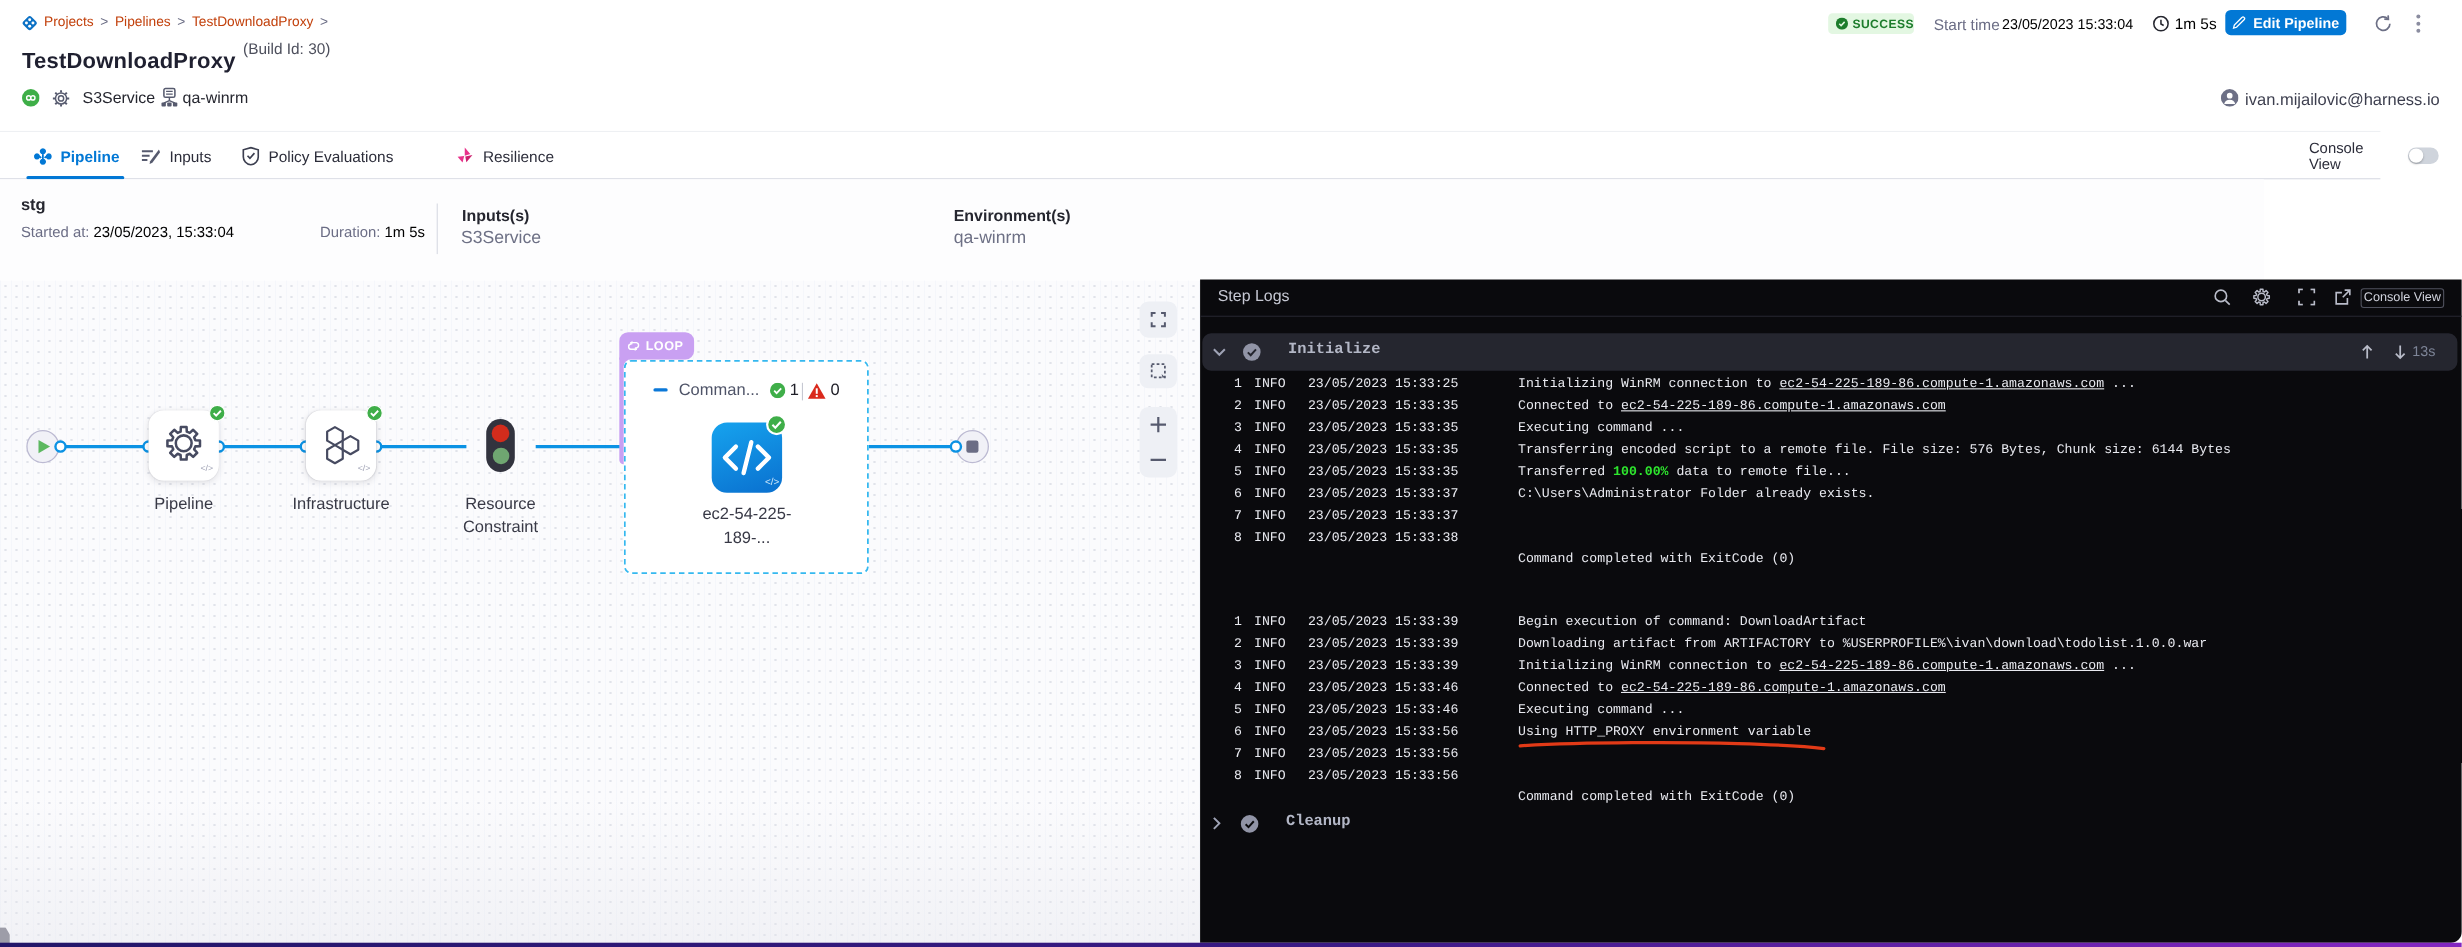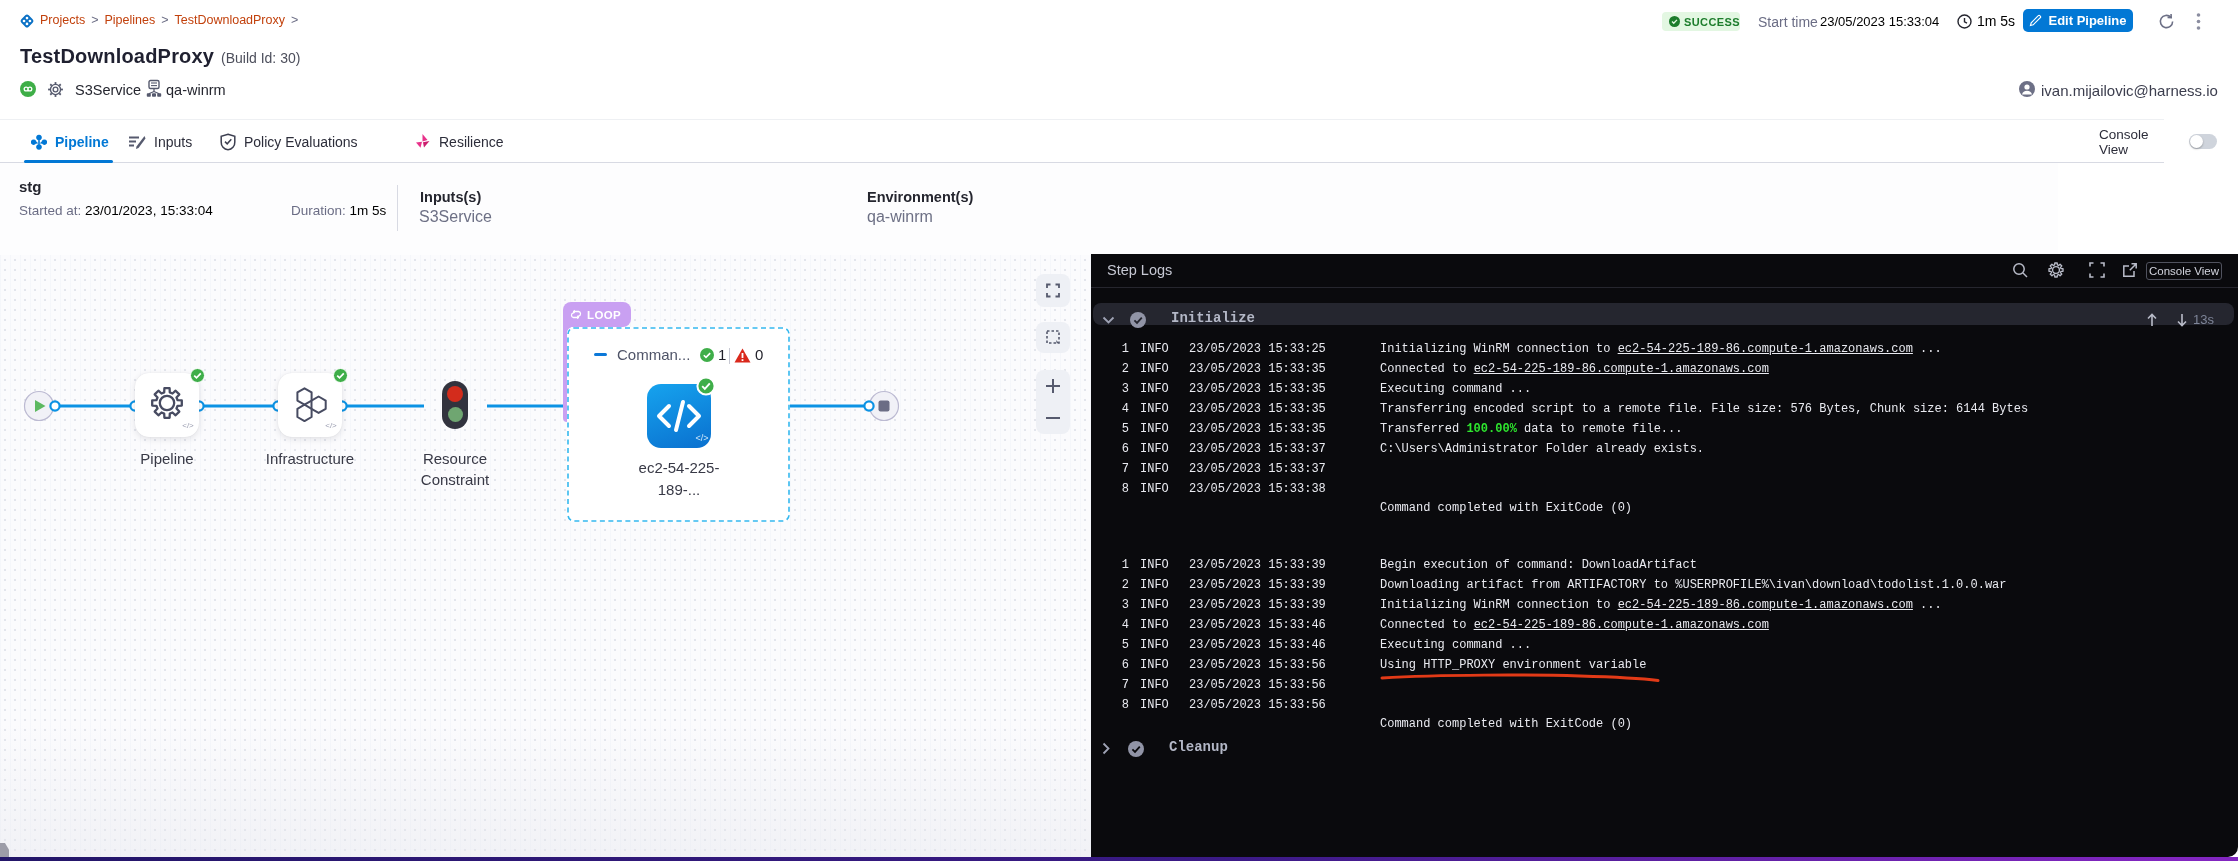--- a/index.html
+++ b/index.html
@@ -4,21 +4,21 @@
 <style>
   * { margin:0; padding:0; box-sizing:border-box; }
   html,body { width:2238px; height:861px; overflow:hidden; background:#fff; }
   body { font-family:"Liberation Sans", sans-serif; position:relative; }
   .abs { position:absolute; }
   
   #top { left:0; top:0; width:2238px; height:119px; background:#fff; }
   .crumb { color:#c2410c; }
   .crumbsep { color:#6b6d85; }
   #title { left:20px; top:45px; font-size:20px; font-weight:bold; color:#1f2030; letter-spacing:0.2px;}
-  #buildid { left:221px; top:50px; font-size:14px; color:#4d4f5c; }
+  #buildid { left:221px; top:36px; font-size:14px; color:#4d4f5c; }
   .metatxt { font-size:14.5px; color:#25262f; }
   
   #badge { left:1662px; top:12px; width:78px; height:19px; background:#e3f7e2; border-radius:4px; display:flex; align-items:center; padding-left:7px; }
   #badge span { color:#1d7d2c; font-weight:bold; font-size:11px; letter-spacing:0.4px; margin-left:4px;}
   #editbtn { left:2023px; top:9px; width:110px; height:23px; background:#0278d5; border-radius:5px; color:#fff; font-size:13px; font-weight:bold; display:flex; align-items:center; justify-content:center; gap:6px; white-space:nowrap;text-align:center;}
   
   #tabs { left:0; top:119px; width:2164px; height:44px; background:#fff; border-top:1px solid #eef0f3; border-bottom:1px solid #d8dae3; }
   .tab { position:absolute; top:0; height:43px; display:flex; align-items:center; gap:8px; font-size:14px; color:#2c2d3a; }
   #tab-active-line { left:24px; top:160px; width:89px; height:3px; background:#0278d5; border-radius:2px;}
   
@@ -33,21 +33,21 @@
       linear-gradient(to right, rgba(204,216,238,0.13) 1px, rgba(205,220,240,0) 1px);
     background-size: 100% 100%, 10px 10px, 10px 10px;
   }
   .nodebox { position:absolute; width:64px; height:64px; background:#fff; border-radius:14px; box-shadow:0 2px 6px rgba(40,41,61,0.12), 0 0 1px rgba(40,41,61,0.12); }
   .nodelabel { position:absolute; font-size:15px; color:#383946; text-align:center; line-height:21px; }
   .ctrlbtn { position:absolute; left:1036px; width:34px; background:#eef0f5; border-radius:8px; }
   
   #logs { left:1091px; top:254px; width:1147px; height:603px; background:#0a0a0d; border-bottom-right-radius:10px; }
   #loghead { position:absolute; left:0; top:0; width:1147px; height:34px; border-bottom:1px solid #26262e; }
   #loghead .t { position:absolute; left:16px; top:8px; font-size:14.5px; color:#c6c8d3; }
-  .secbar { position:absolute; left:2px; width:1141px; height:22px; background:#25262f; border-radius:8px; }
+  .secbar { position:absolute; left:2px; width:1141px; height:34px; background:#25262f; border-radius:8px; }
   .sectitle { position:absolute; left:78px; top:7px; font-family:"Liberation Mono", monospace; font-weight:bold; font-size:14px; color:#b3b7c6; }
   .sectime { position:absolute; right:20px; top:9px; font-size:13px; color:#7e8598; }
   .mono { font-family:"Liberation Mono", monospace; font-size:12px; color:#e9eaf0; }
   .logrow { position:absolute; left:0; height:20px; line-height:20px; white-space:pre; }
   .lnum { position:absolute; left:2px; width:36px; text-align:right; display:inline-block; }
   .linfo { position:absolute; left:49px; }
   .lts { position:absolute; left:98px; }
   .lmsg { position:absolute; left:289px; }
   .lnk { text-decoration:underline; }
   .grn { color:#2ee62e; font-weight:bold; }
@@ -178,21 +178,21 @@
   <div class="tab" style="left:2099px;font-size:13.5px;">
       <span>Console View</span>
     </div>
   <div style="position:absolute;left:2189px;top:14px;width:28px;height:15px;background:#cfd4dc;border-radius:8px;">
     <div style="position:absolute;left:1px;top:1px;width:13px;height:13px;background:#fff;border-radius:50%;box-shadow:0 1px 2px rgba(0,0,0,0.3);"></div>
   </div>
 </div>
 <div class="abs" id="tab-active-line"></div>
 <div class="abs" id="stage">
   <div class="abs" style="left:19px;top:15px;font-size:15px;font-weight:bold;color:#25262f;">stg</div>
-  <div class="abs" style="left:19px;top:40px;font-size:13.5px;"><span class="gray">Started at:</span> <span class="dark">23/01/2023, 15:33:04</span></div>
+  <div class="abs" style="left:19px;top:40px;font-size:13.5px;"><span class="gray">Started at:</span> <span class="dark">23/05/2023, 15:33:04</span></div>
   <div class="abs" style="left:291px;top:40px;font-size:13.5px;"><span class="gray">Duration:</span> <span class="dark">1m 5s</span></div>
   <div class="abs" style="left:397px;top:22px;width:1px;height:46px;background:#d8dae3;"></div>
   <div class="abs" style="left:420px;top:26px;font-size:14.5px;font-weight:bold;color:#25262f;">Inputs(s)</div>
   <div class="abs" style="left:419px;top:45px;font-size:16px;color:#6d7085;">S3Service</div>
   <div class="abs" style="left:867px;top:26px;font-size:14.5px;font-weight:bold;color:#25262f;">Environment(s)</div>
   <div class="abs" style="left:867px;top:45px;font-size:16px;color:#6d7085;">qa-winrm</div>
 </div>
 <div class="abs" id="canvas">
   <svg class="abs" style="left:0;top:0" width="1091" height="602" viewBox="0 0 1091 602">
     <g stroke="#0b92e4" stroke-width="3">

